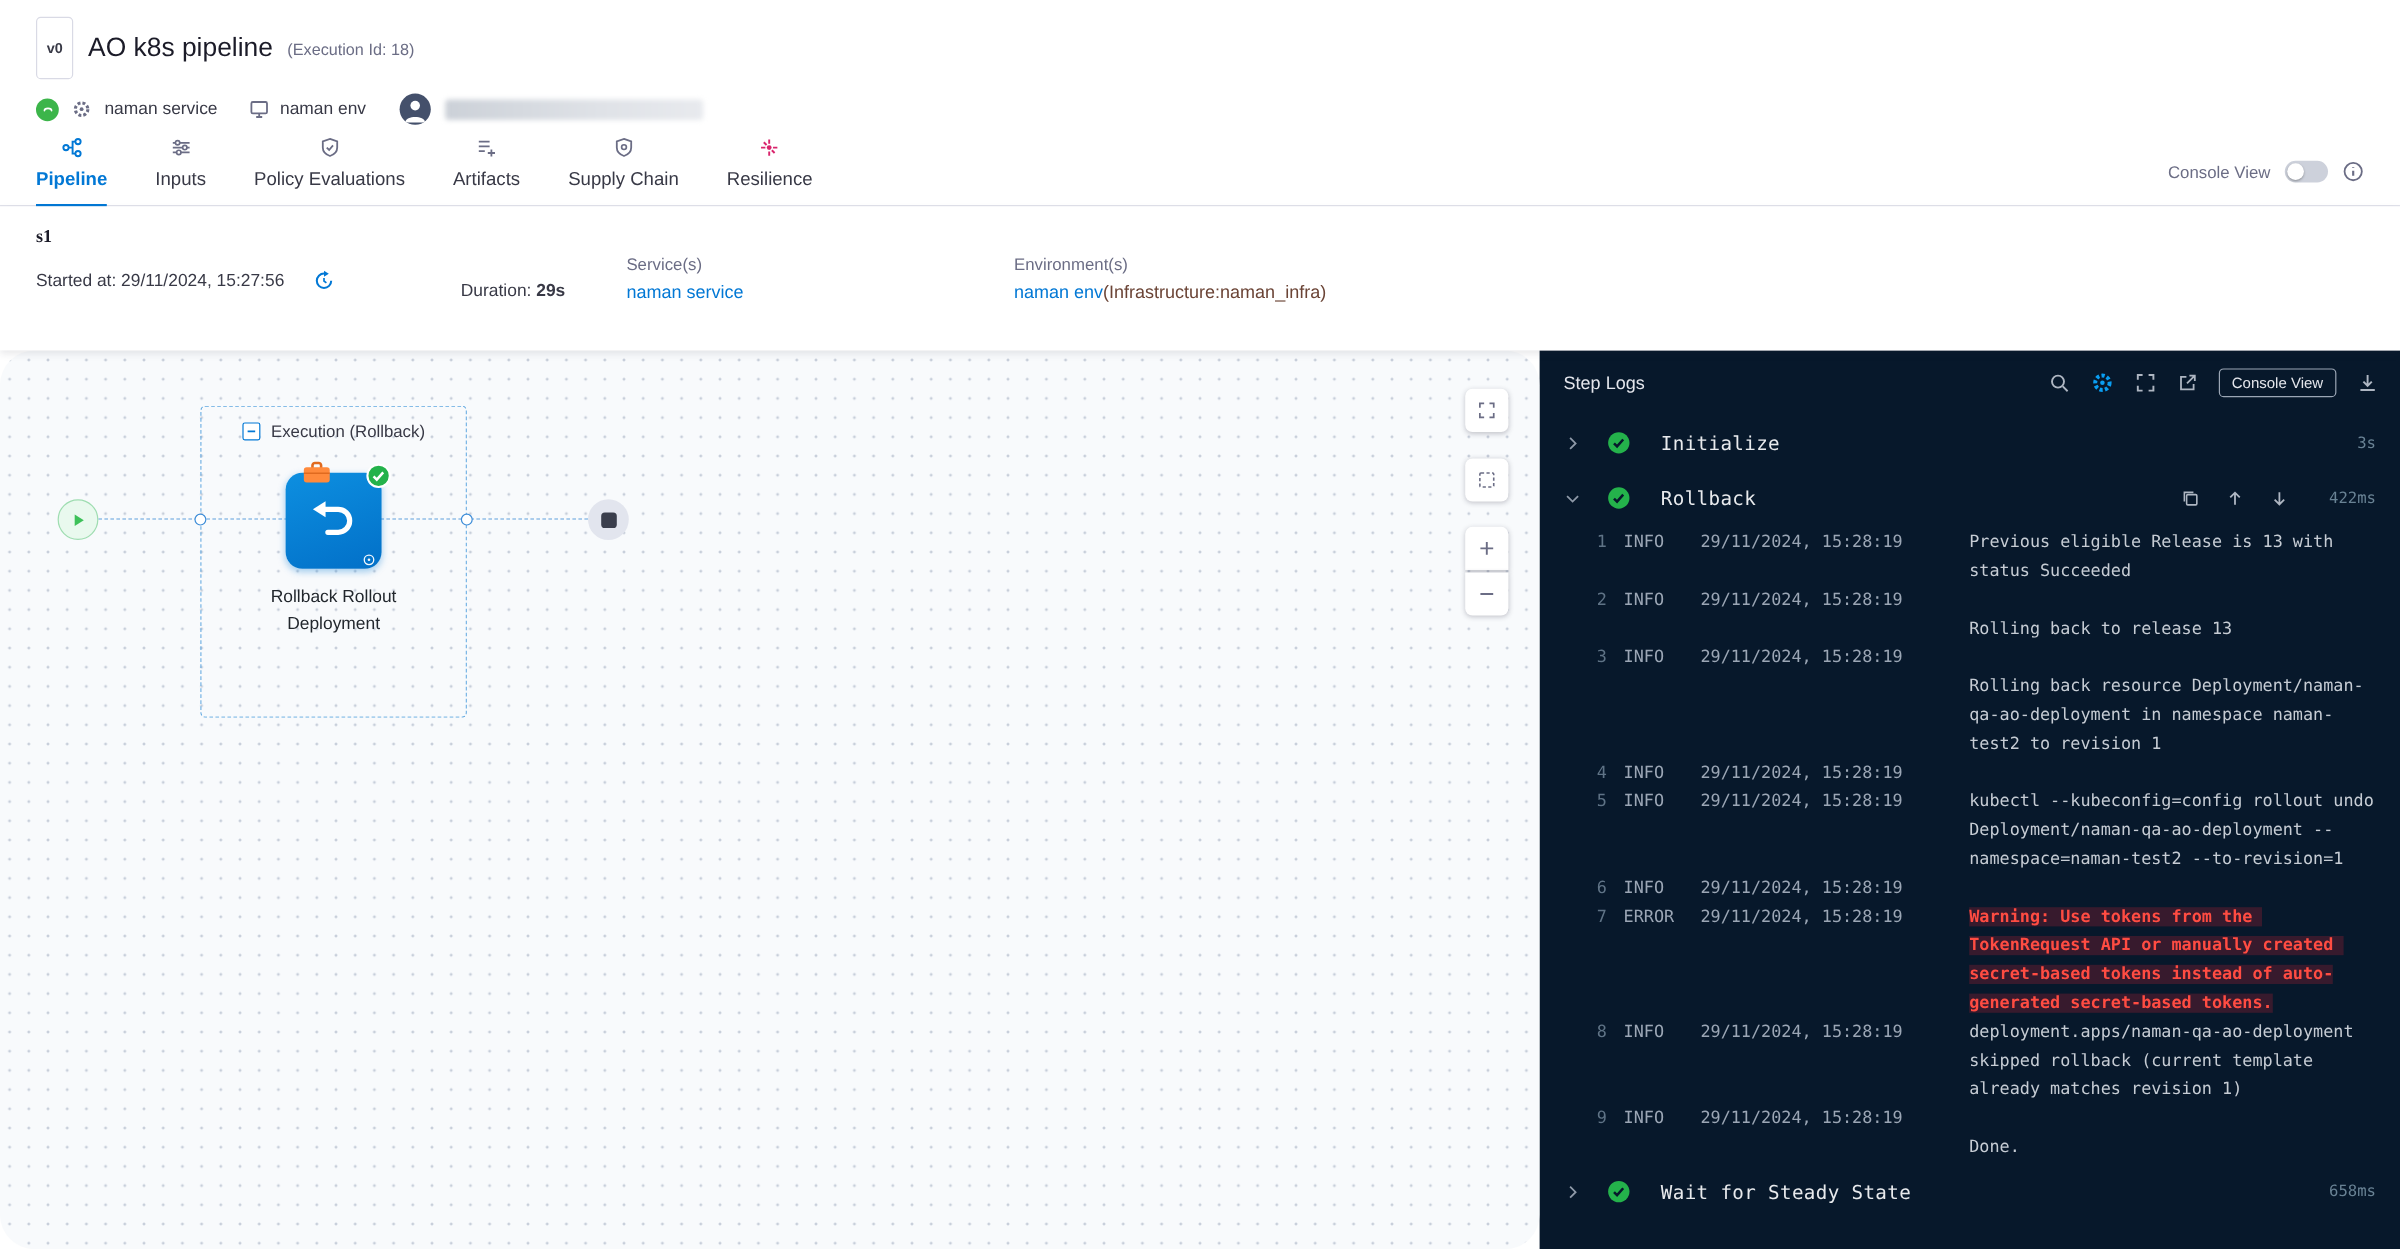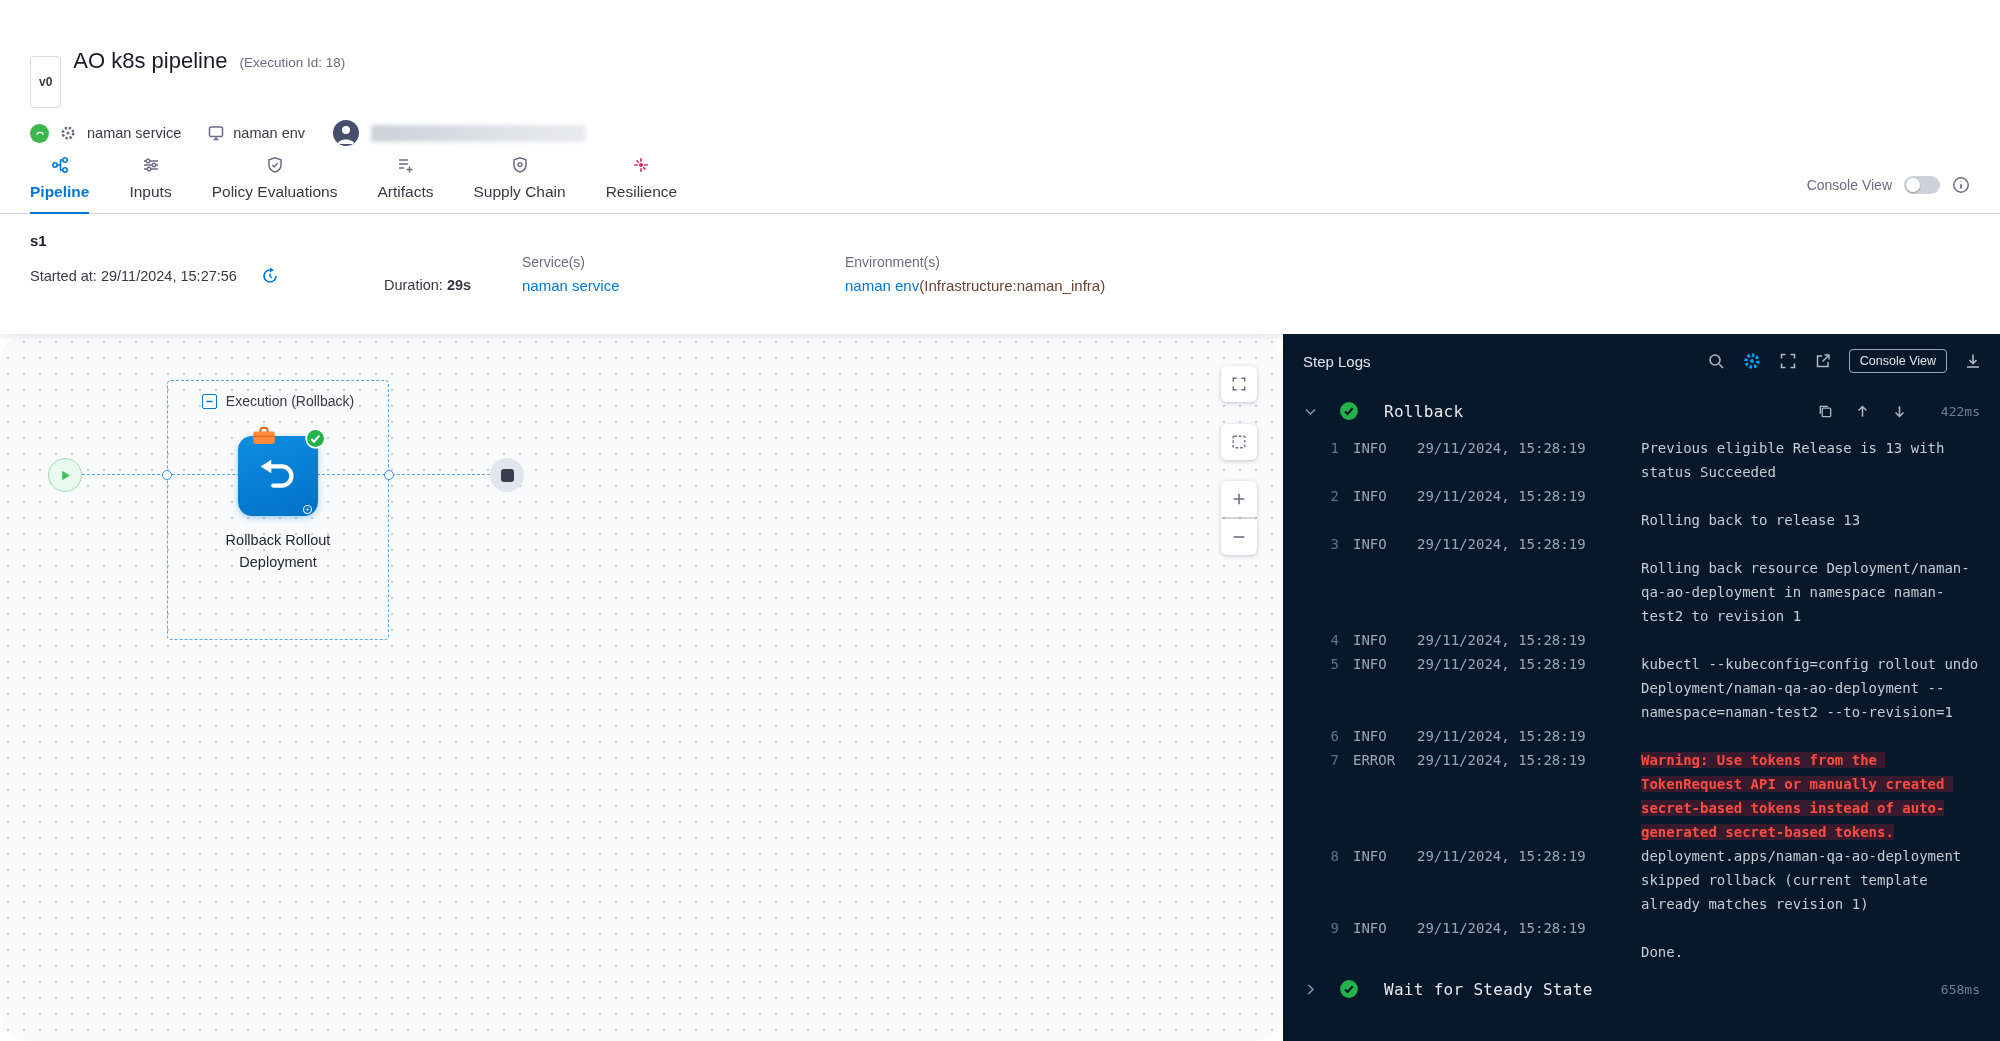--- a/index.html
+++ b/index.html
@@ -4,21 +4,21 @@
 <style>
   * { margin:0; padding:0; box-sizing:border-box; }
   html,body { width:2000px; height:1041px; overflow:hidden; background:#fff;
     font-family:"Liberation Sans", sans-serif; color:#22222A; }
   .app { width:2000px; height:1041px; display:flex; flex-direction:column; }
 
   
   .top { padding:14px 30px 0 30px; }
   .title-row { display:flex; align-items:center; gap:12px; }
   .v-badge { border:1px solid #D9DAE5; border-radius:4px; padding:18px 8px; font-size:12px;
-    color:#383946; background:#fff; font-weight:600;margin-top:42px; }
+    color:#383946; background:#fff; font-weight:600; }
   .page-title { font-size:22px; font-weight:400; color:#1B1B28; }
   .exec-id { font-size:13.5px; color:#6B6D85; padding-top:3px; }
   .meta-row { margin-top:12px; display:flex; align-items:center; gap:10px; font-size:14.5px; color:#383946; }
   .icn { display:inline-flex; width:18px; height:18px; }
   .icn svg { width:100%; height:100%; }
   .svc-circle { width:19px; height:19px; border-radius:50%; background:#3CB54A; display:inline-flex;
     align-items:center; justify-content:center; }
   .avatar { width:26px; height:26px; border-radius:50%; background:#44506B; display:inline-flex;
     align-items:flex-end; justify-content:center; overflow:hidden; margin-left:18px; }
   .blur-bar { width:215px; height:17px; border-radius:3px; margin-left:2px;
@@ -35,21 +35,21 @@
   .tab.active .icn { color:#0278D5; }
   .tab.active::after { content:''; position:absolute; left:0; right:0; bottom:-1px; height:2.5px; background:#0278D5; }
   .tabs-right { margin-left:auto; display:flex; align-items:center; gap:12px; color:#6B6D85; font-size:14px; }
   .toggle { width:36px; height:18px; border-radius:9px; background:#CDD1DB; position:relative; cursor:pointer; }
   .toggle::after { content:''; position:absolute; width:14px; height:14px; border-radius:50%; background:#fff;
     top:2px; left:2px; box-shadow:0 1px 2px rgba(0,0,0,.3); }
 
   
   .stage-bar { position:relative; height:120px; padding:18px 30px 0 30px; background:#fff;
     box-shadow:0 3px 6px rgba(40,41,61,.10); z-index:5; }
-  .stage-name { font-size:15px; font-weight:700; color:#1B1B28; }
+  .stage-name { font-size:15px; font-weight:700; color:#1B1B28;font-family:Liberation Serif, serif; }
   .stage-started { margin-top:18px; display:flex; align-items:center; gap:24px; font-size:14.5px; color:#383946; }
   .stage-duration { position:absolute; left:384px; top:63px; font-size:14.5px; color:#383946; }
   .stage-duration b { font-weight:700; }
   .stage-col { position:absolute; top:40px; }
   .stage-col.svc { left:522px; } .stage-col.env { left:845px; }
   .col-label { font-size:14px; color:#6B6D85; }
   .col-value { margin-top:7px; font-size:15px; }
   .link { color:#0278D5; cursor:pointer; }
   .infra { color:#6b4436; }
 
@@ -379,20 +379,37 @@
         <span class="hicn">
           <svg viewBox="0 0 18 18">
               <path d="M9 2.5v8.5M5.5 8L9 11.5 12.5 8" fill="none" stroke="currentColor" stroke-width="1.6"></path>
               <path d="M3 15h12" stroke="currentColor" stroke-width="1.6"></path>
             </svg>
         </span>
       </div>
 
       <div class="log-body">
 
+        <div class="section-row">
+          <span class="chev">
+            <svg viewBox="0 0 18 18">
+                <path d="M6.5 3.5L12 9l-5.5 5.5" fill="none" stroke="currentColor" stroke-width="1.8"></path>
+              </svg>
+          </span>
+          <span class="sec-check">
+            <svg viewBox="0 0 18 18">
+                <circle cx="9" cy="9" r="8" fill="#24B24B"></circle>
+                <path d="M5.4 9.4l2.3 2.3 4.6-5.2" fill="none" stroke="#07182B" stroke-width="1.9"></path>
+              </svg>
+          </span>
+          <span class="sec-name">Initialize</span>
+          <span class="sec-right">
+            <span class="sec-duration">3s</span>
+          </span>
+        </div>
 
         <div class="section-row">
           <span class="chev">
             <svg viewBox="0 0 18 18">
                 <path d="M3.5 6.5L9 12l5.5-5.5" fill="none" stroke="currentColor" stroke-width="1.8"></path>
               </svg>
           </span>
           <span class="sec-check">
             <svg viewBox="0 0 18 18">
                 <circle cx="9" cy="9" r="8" fill="#24B24B"></circle>

